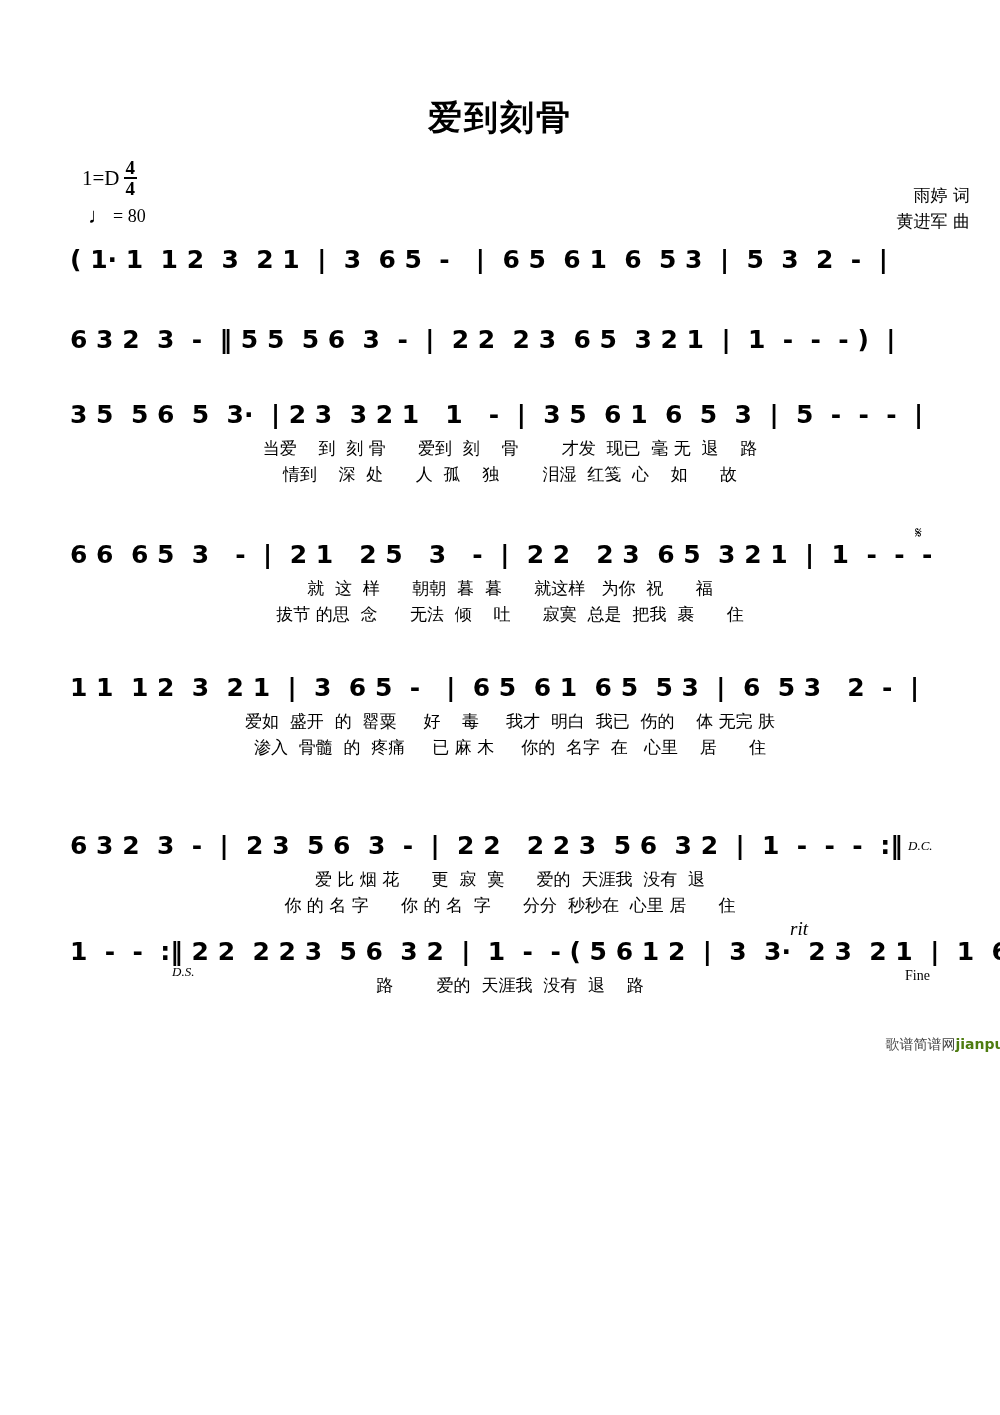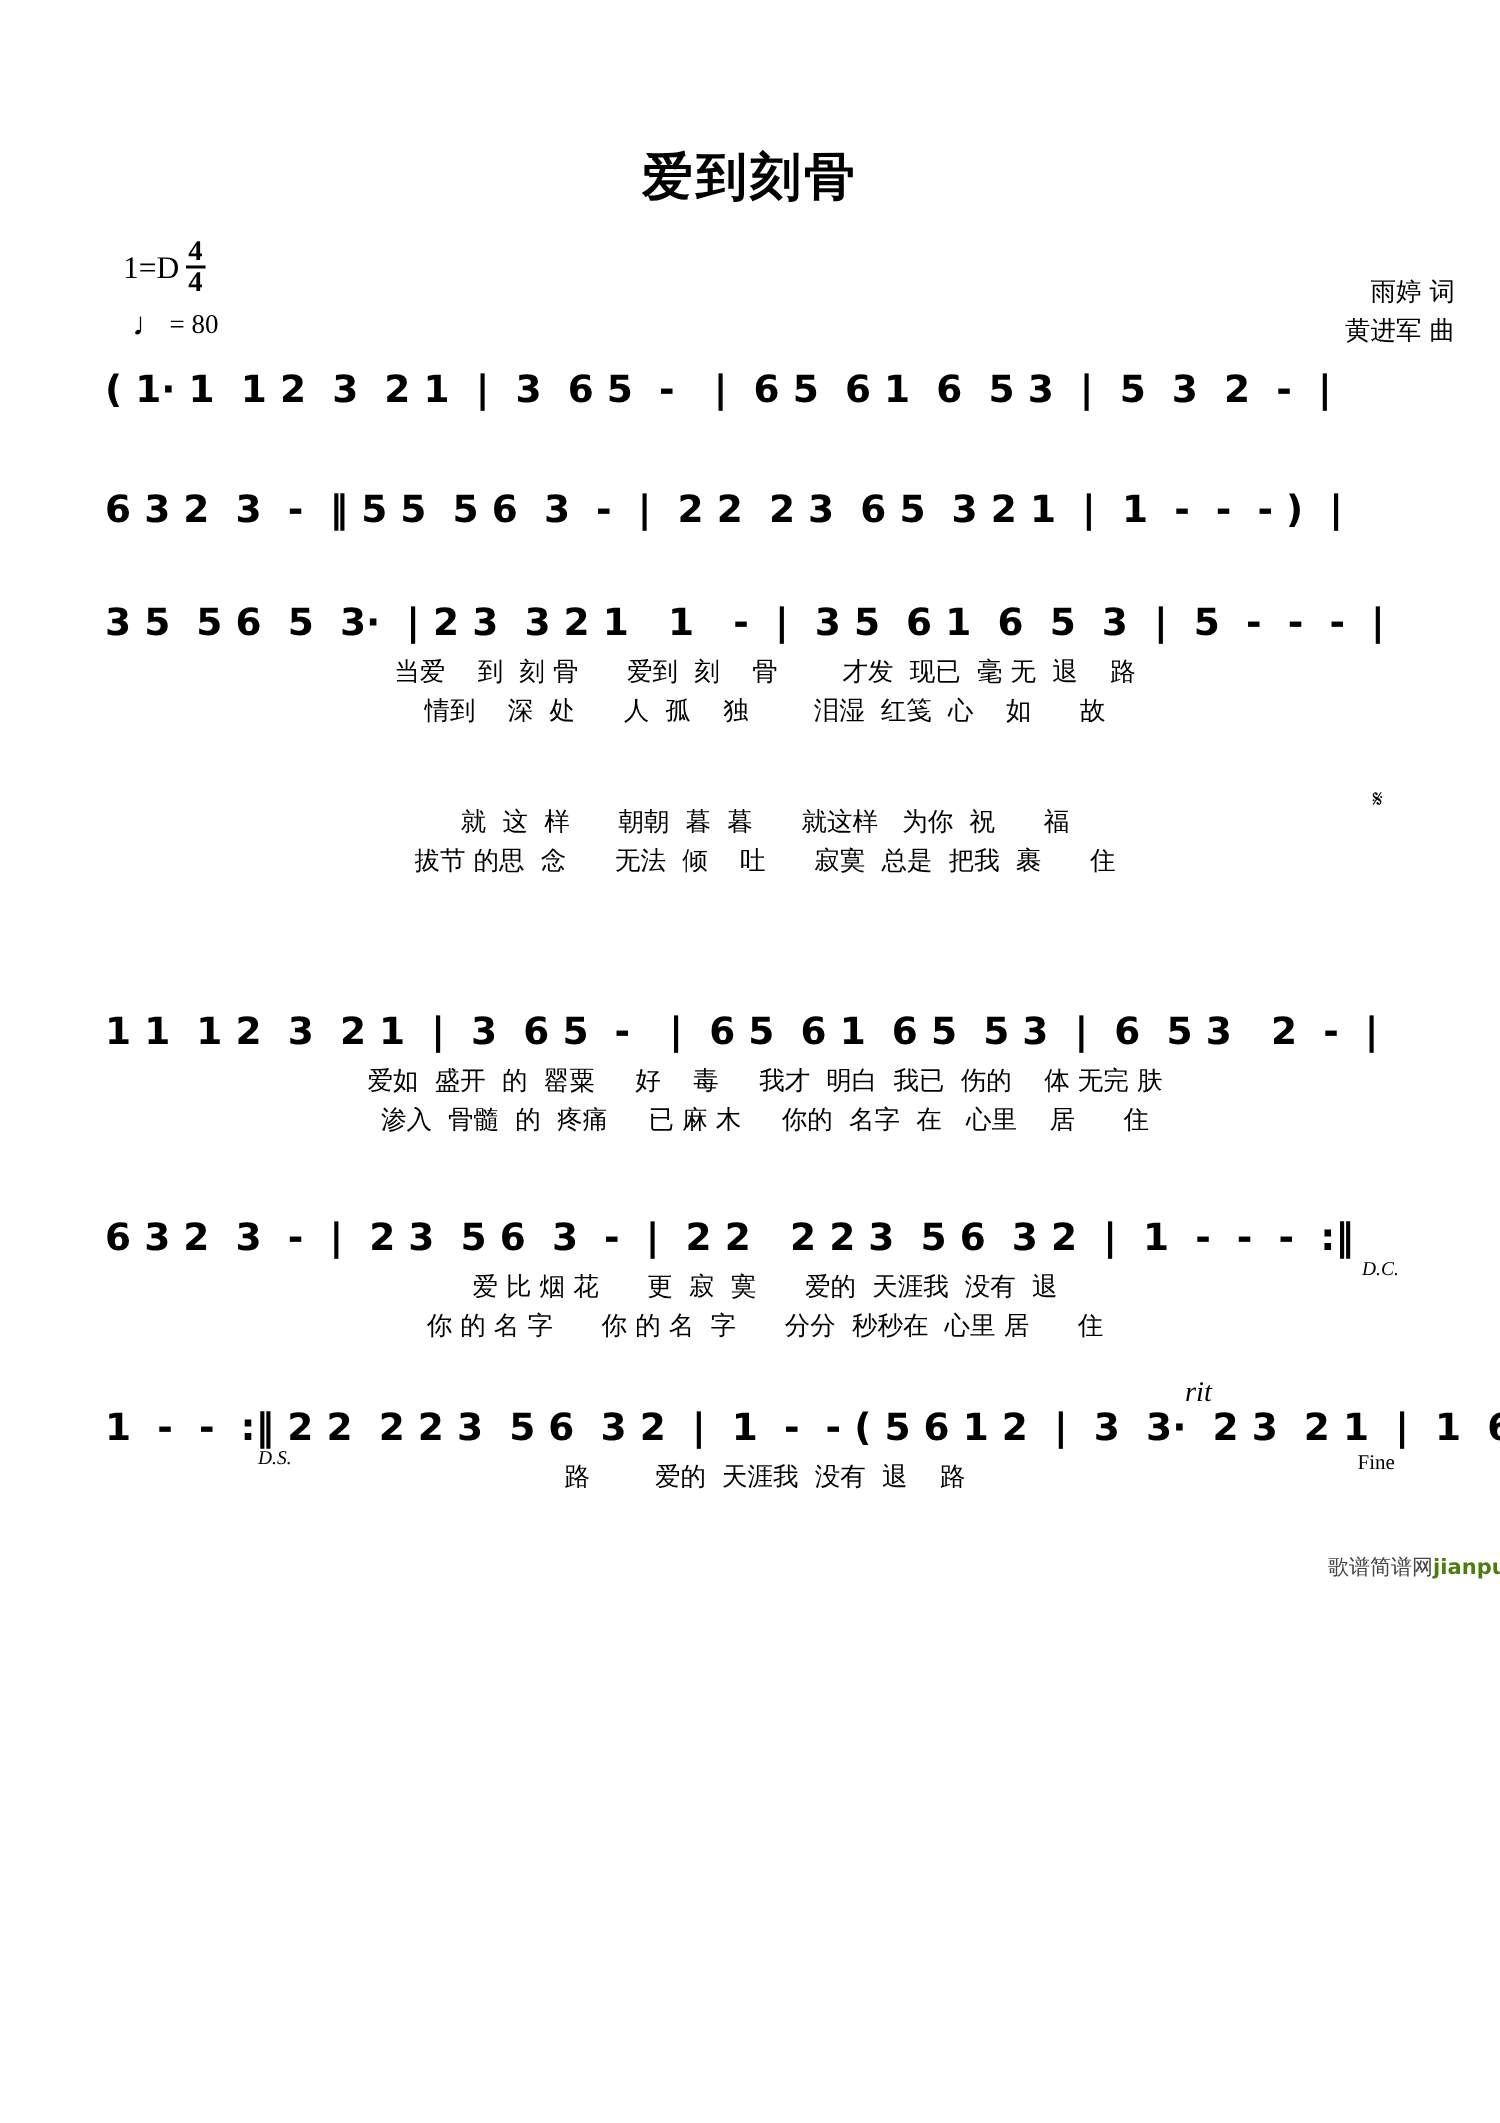--- a/index.html
+++ b/index.html
@@ -81,32 +81,33 @@
     <div class="notes">6 3 2  3  -  ‖ 5 5  5 6  3  -  |  2 2  2 3  6 5  3 2 1  |  1  -  -  - )  |</div>
   </div>
 
   <div class="row" style="top:395px;">
     <div class="notes">3 5  5 6  5  3·  | 2 3  3 2 1   1   -  |  3 5  6 1  6  5  3  |  5  -  -  -  |</div>
     <div class="lyr">当爱    到  刻 骨      爱到  刻    骨        才发  现已  毫 无  退    路</div>
     <div class="lyr">情到    深  处      人  孤    独        泪湿  红笺  心    如      故</div>
   </div>
 
   <div class="row" style="top:535px;">
+    <div class="notes">6 6  6 5  3   -  |  2 1   2 5   3   -  |  2 2   2 3  6 5  3 2 1  |  1  -  -  -</div>
     <div class="lyr">就  这  样      朝朝  暮  暮      就这样   为你  祝      福</div>
     <div class="lyr">拔节 的思  念      无法  倾    吐      寂寞  总是  把我  裹      住</div>
   </div>
   <div class="markb" style="left:915px;top:523px;">𝄋</div>
 
   <div class="row" style="top:668px;">
     <div class="notes">1 1  1 2  3  2 1  |  3  6 5  -   |  6 5  6 1  6 5  5 3  |  6  5 3   2  -  |</div>
     <div class="lyr">爱如  盛开  的  罂粟     好    毒     我才  明白  我已  伤的    体 无完 肤</div>
     <div class="lyr">渗入  骨髓  的  疼痛     已 麻 木     你的  名字  在   心里    居      住</div>
   </div>
 
-  <div class="row" style="top:805px;">
+  <div class="row" style="top:826px;">
     <div class="notes">6 3 2  3  -  |  2 3  5 6  3  -  |  2 2   2 2 3  5 6  3 2  |  1  -  -  -  :‖</div>
     <div class="lyr">爱 比 烟 花      更  寂  寞      爱的  天涯我  没有  退</div>
     <div class="lyr">你 的 名 字      你 的 名  字      分分  秒秒在  心里 居      住</div>
   </div>
   <div class="mark" style="left:908px;top:838px;">D.C.</div>
 
   <div class="row" style="top:932px;">
     <div class="notes">1  -  -  :‖ 2 2  2 2 3  5 6  3 2  |  1  -  - ( 5 6 1 2  |  3  3·  2 3  2 1  |  1  6 1  - )  |</div>
     <div class="lyr">路        爱的  天涯我  没有  退    路</div>
   </div>

